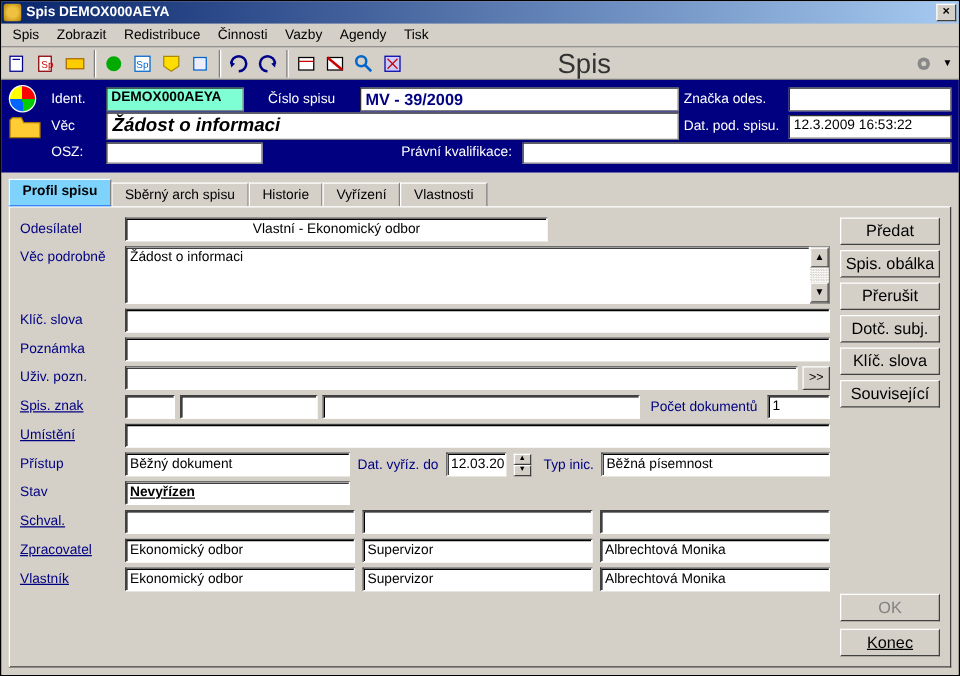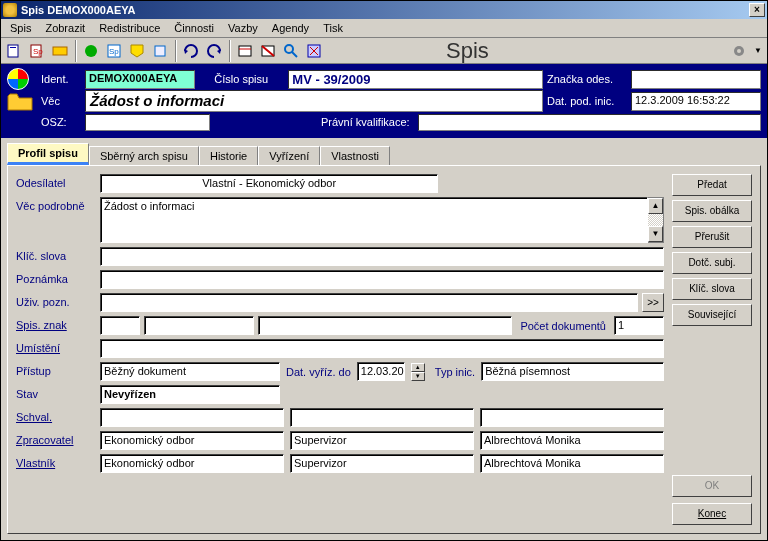--- a/index.html
+++ b/index.html
@@ -83,21 +83,21 @@
 
   
   .tabstrip { display:flex; align-items:flex-end; padding: 5px 6px 0 6px; }
   .tab {
     height:20px; padding: 3px 10px 0 10px;
     border:1px solid #808080; border-bottom:none;
     background:#d4d0c8; margin-right:0px;
     border-top-color:#fff; border-left-color:#fff;
     position:relative; top:1px;
   }
-  .tab.active { font-weight:bold; background:#fef9c3; z-index:2; border-bottom:3px solid #3b82f6; height:22px; top:0; }
+  .tab.active { font-weight:bold; background:#7dd3fc; z-index:2; border-bottom:1px solid #3b82f6; height:22px; top:0; }
   .tabpanel {
     border:1px solid #fff; border-right-color:#404040; border-bottom-color:#404040;
     margin: 0 6px 6px 6px; flex:1; background:#d4d0c8; padding:8px; position:relative;
     display:flex;
   }
 
   
   .form-col { flex:1; display:grid; grid-template-columns: 78px 1fr; column-gap:6px; row-gap:4px; align-content:start; padding-right:8px;}
   .lbl { color:#000080; font-size:11px; padding-top:3px; }
   .lbl.link { text-decoration: underline; cursor: default; }
@@ -116,21 +116,21 @@
   }
   .scroll-v .arrow {
     height:16px; border:1px solid #fff; border-right-color:#404040; border-bottom-color:#404040;
     background:#d4d0c8; font-size:8px; text-align:center; line-height:14px;
   }
   .row3 { display:flex; gap:6px; }
   .row3 .fld { flex:1; }
   .btn-row { display:flex; flex-direction:column; gap:4px; width:80px; }
   .btn {
     height:22px; border:1px solid #fff; border-right-color:#404040; border-bottom-color:#404040;
-    background:#d4d0c8; text-align:center; line-height:20px; font-size:10px;
+    background:#d4d0c8; text-align:center; line-height:20px; font-size:13px;
     cursor:default;
   }
   .btn.disabled { color:#808080; }
   .small-arrow {
     width:22px; height:19px; border:1px solid #fff; border-right-color:#404040; border-bottom-color:#404040;
     background:#d4d0c8; text-align:center; line-height:17px; font-size:10px;
   }
   .spinner { display:flex; flex-direction:column; width:14px; }
   .spinner div { flex:1; border:1px solid #fff; border-right-color:#404040; border-bottom-color:#404040; font-size:6px; text-align:center; line-height:7px; background:#d4d0c8; }
 
@@ -255,21 +255,21 @@
     <div class="bh-label">Číslo spisu</div>
     <div class="bh-input bold" style="grid-column:5 / span 2;">MV -  39/2009</div>
     <div class="bh-label" style="grid-column:7;">Značka odes.</div>
     <div class="bh-input" style="grid-column:8;"></div>
 
     <svg class="bh-folder" viewBox="0 0 26 20">
         <path d="M1 4 L1 18 L25 18 L25 6 L12 6 L10 2 L3 2 Z" fill="#ffcc33" stroke="#aa7700"></path>
       </svg>
     <div class="bh-label" style="grid-row:2;grid-column:2;">Věc</div>
     <div class="bh-vec">Žádost o informaci</div>
-    <div class="bh-label" style="grid-row:2;grid-column:7;">Dat. pod. inic.</div>
+    <div class="bh-label" style="grid-row:2;grid-column:7;">Dat. pod. spisu.</div>
     <div class="bh-input" style="grid-row:2;grid-column:8;">12.3.2009 16:53:22</div>
 
     <div class="bh-label" style="grid-row:3;grid-column:2;">OSZ:</div>
     <div class="bh-input" style="grid-row:3;grid-column:3;height:17px;"></div>
     <div class="bh-label" style="grid-row:3;grid-column:4 / span 2;text-align:right;padding-right:4px;">Právní kvalifikace:</div>
     <div class="bh-input" style="grid-row:3;grid-column:6 / span 3;height:17px;"></div>
   </div>
 
   <div class="tabstrip">
     <div class="tab active">Profil spisu</div>
@@ -329,21 +329,21 @@
         <div class="fld" style="width:48px;">12.03.2009</div>
         <div class="spinner">
             <div>▲</div>
             <div>▼</div>
           </div>
         <div class="lbl" style="padding:0 0 0 4px;">Typ inic.</div>
         <div class="fld" style="flex:1;">Běžná písemnost</div>
       </div>
 
       <div class="lbl">Stav</div>
-      <div style="display:flex;">
+      <div style="display:flex;text-decoration:underline;">
           <div class="fld" style="width:180px;font-weight:bold;">Nevyřízen</div>
         </div>
 
       <div class="lbl link">Schval.</div>
       <div class="row3">
         <div class="fld"></div>
         <div class="fld"></div>
         <div class="fld"></div>
       </div>
 

